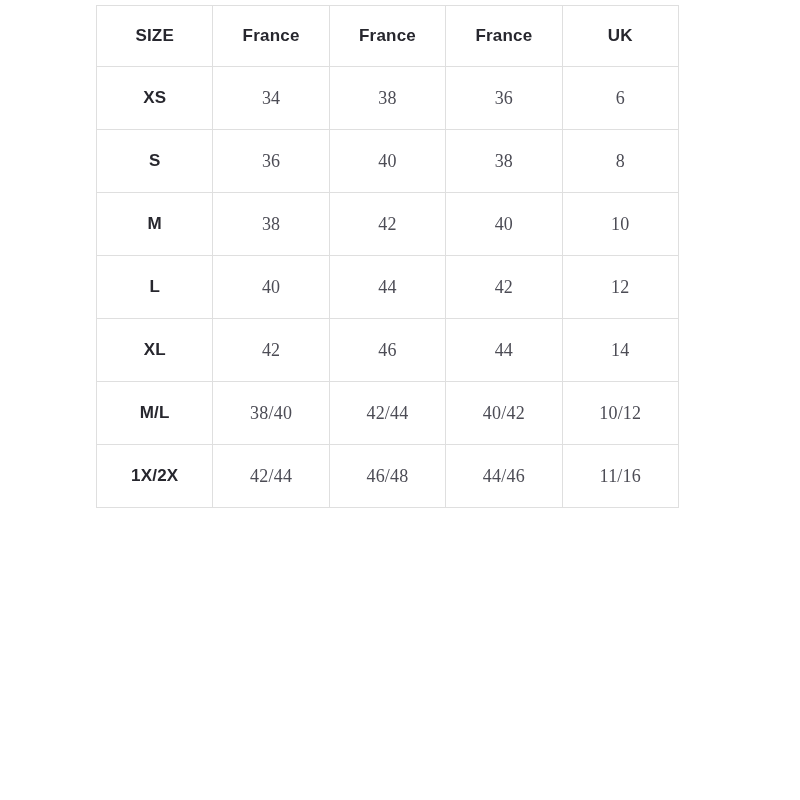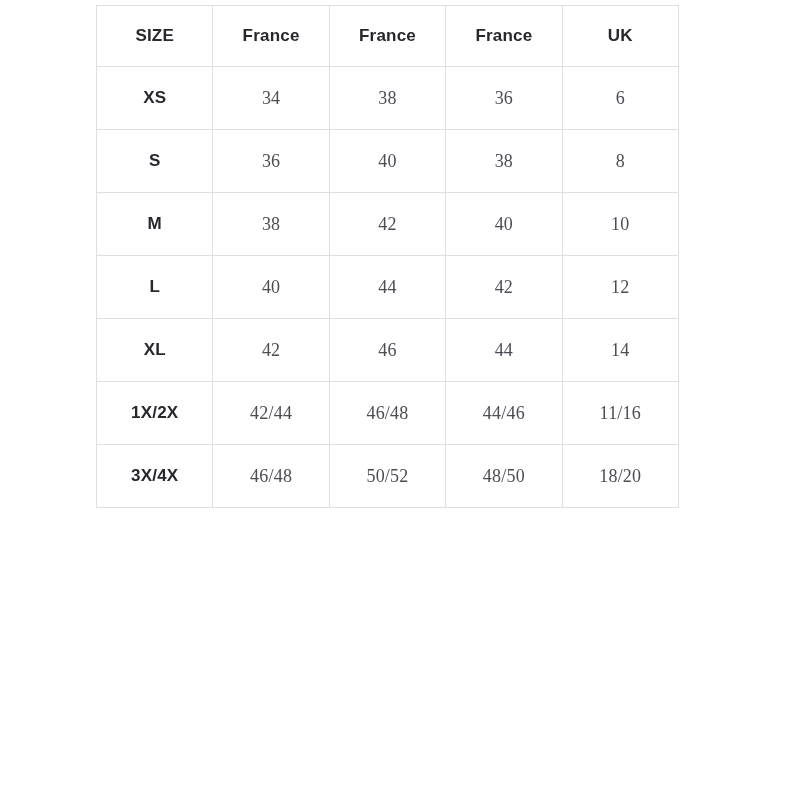--- a/index.html
+++ b/index.html
@@ -94,32 +94,32 @@
         <td>12</td>
       </tr>
       <tr>
         <th>XL</th>
         <td>42</td>
         <td>46</td>
         <td>44</td>
         <td>14</td>
       </tr>
       <tr>
+        <th>M/L</th>
+        <td>38/40</td>
+        <td>42/44</td>
+        <td>40/42</td>
+        <td>10/12</td>
+      </tr>
+      <tr>
         <th>1X/2X</th>
         <td>42/44</td>
         <td>46/48</td>
         <td>44/46</td>
         <td>11/16</td>
-      </tr>
-      <tr>
-        <th>3X/4X</th>
-        <td>46/48</td>
-        <td>50/52</td>
-        <td>48/50</td>
-        <td>18/20</td>
       </tr>
     </tbody>
   </table>
 
   <table class="size-table extra">
     <tbody>
     </tbody>
   </table>
 
 </div>

